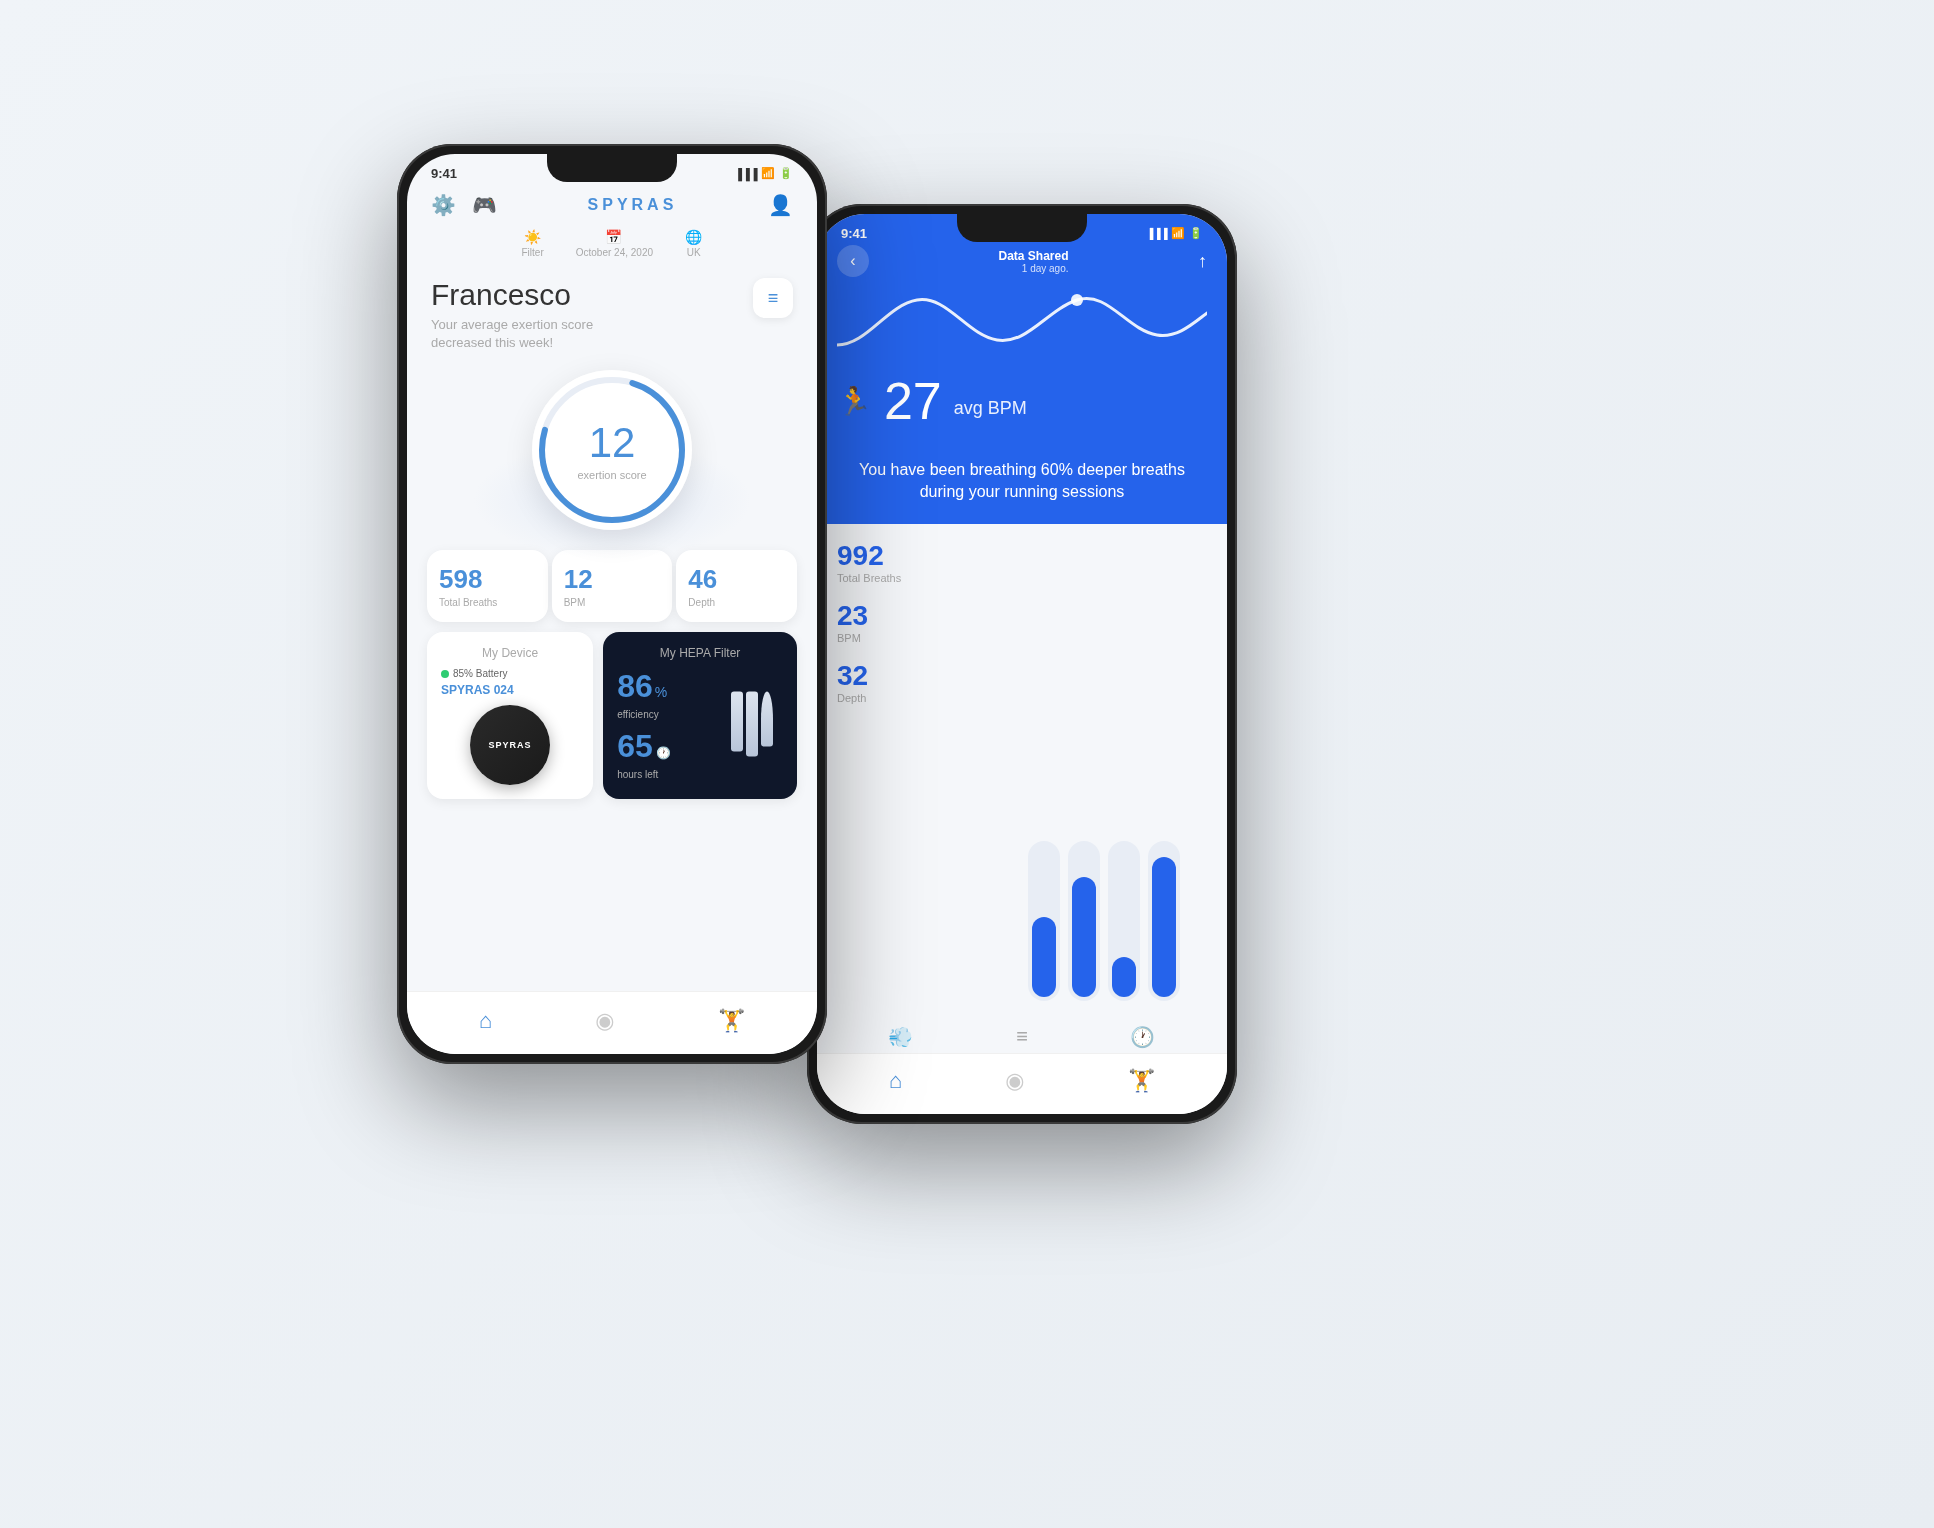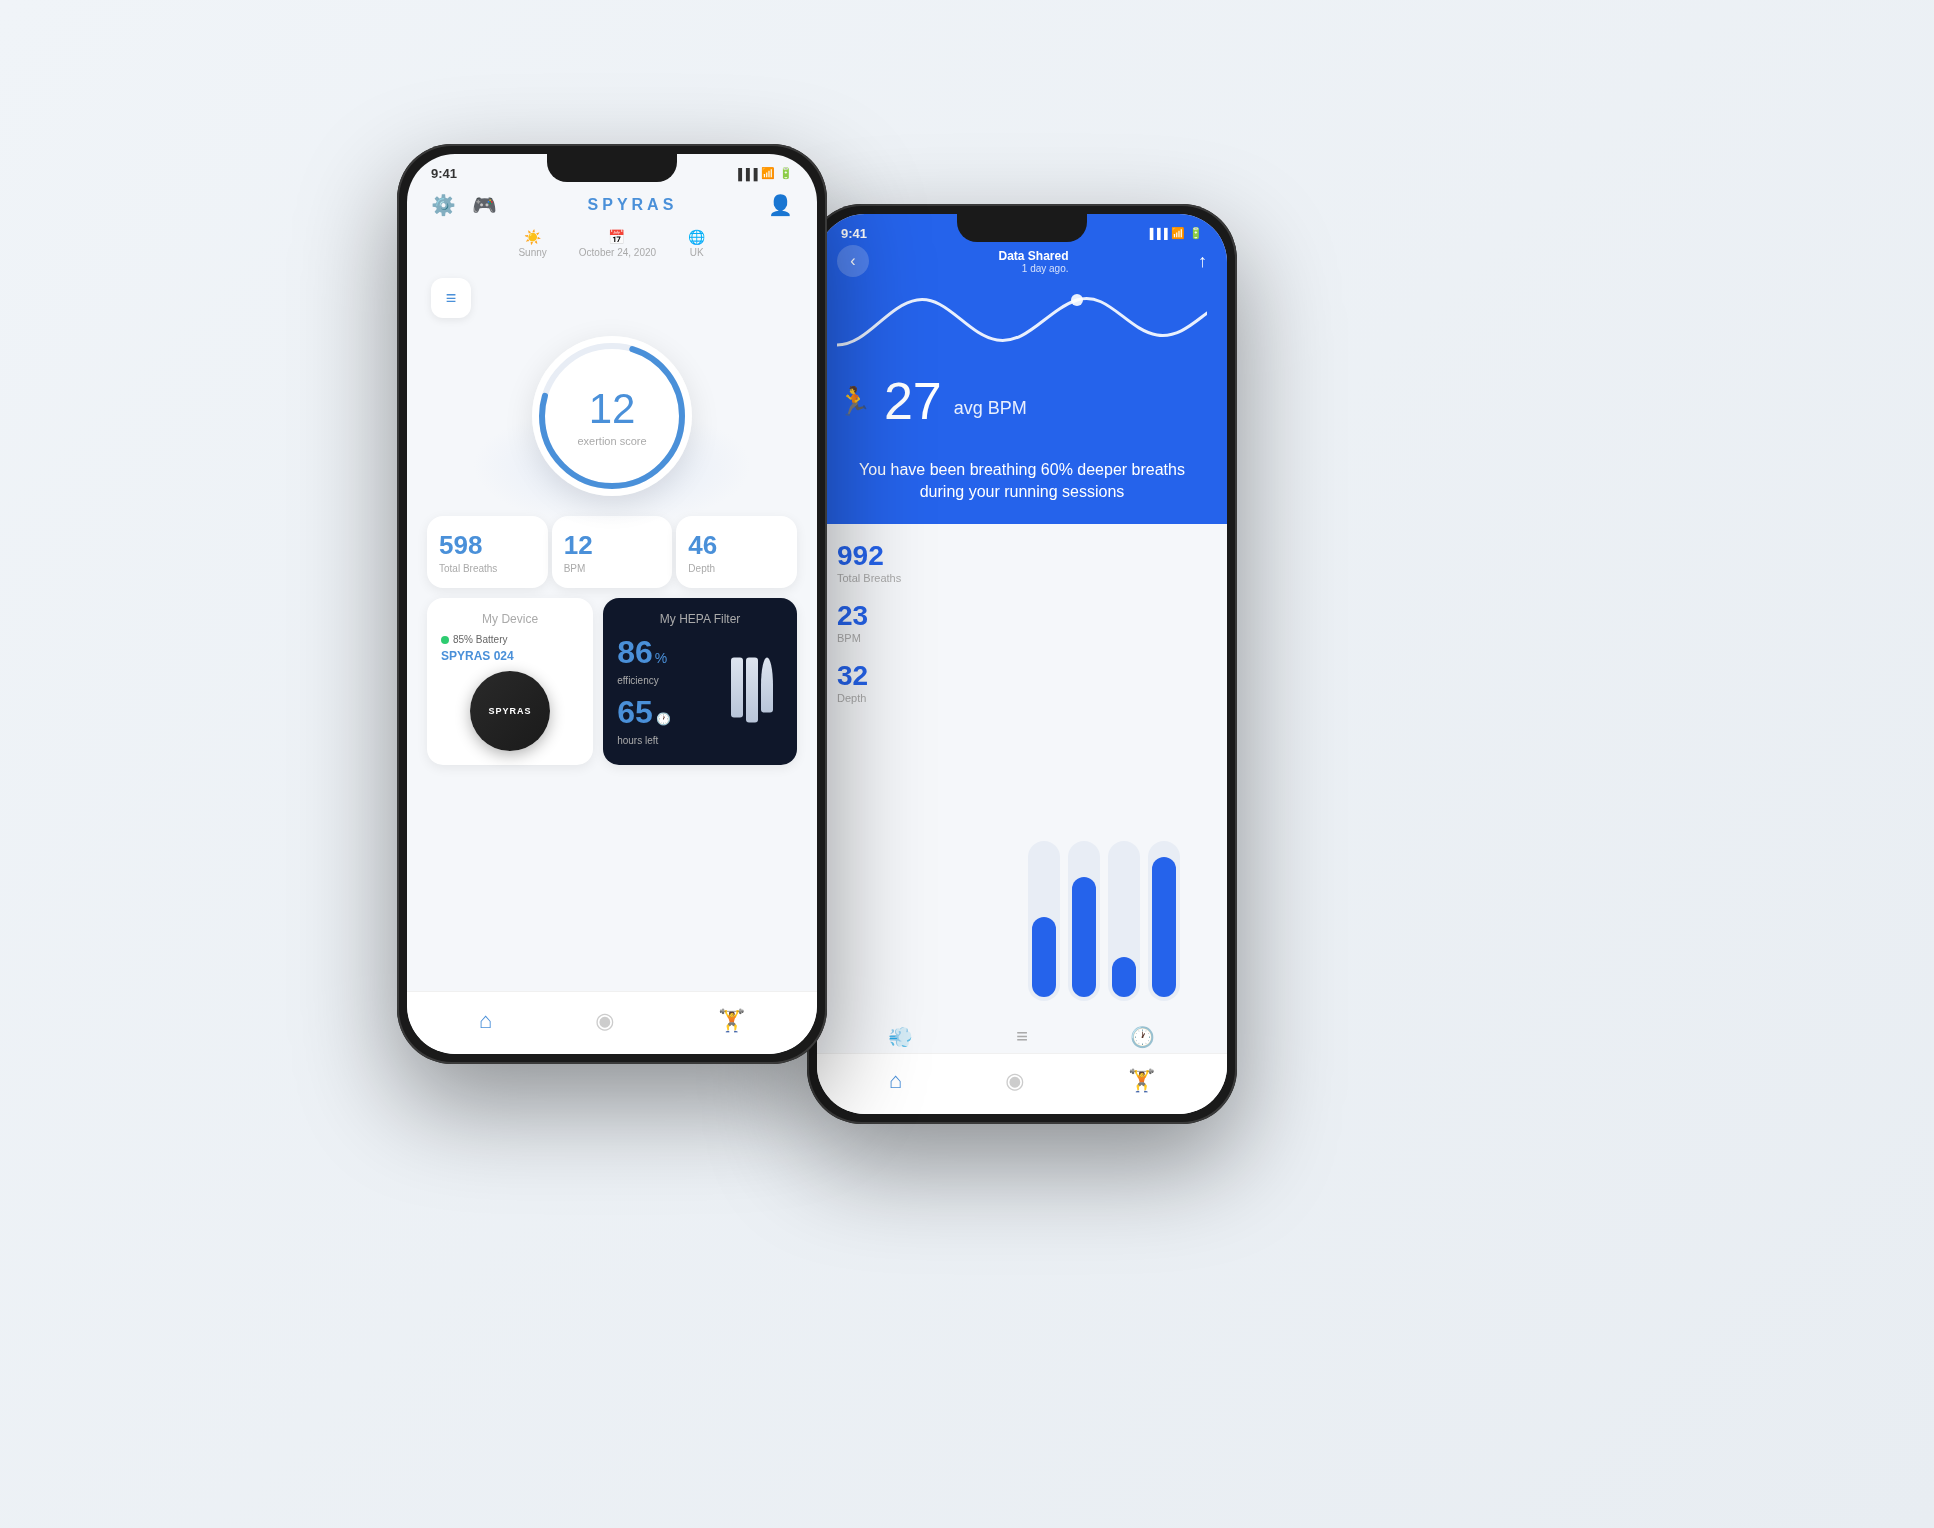--- a/index.html
+++ b/index.html
@@ -641,34 +641,38 @@
             <span style="font-size:20px;">⚙️</span>
             <span style="font-size:20px;">🎮</span>
           </div>
           <span class="app-title">SPYRAS</span>
           <span style="font-size:20px; color:#888;">👤</span>
         </div>
 
         <div class="p1-weather">
           <div class="p1-weather-item">
             <span class="weather-icon">☀️</span>
-            <span style="font-size:10px;color:#aaa;">Sunny</span>
+            <span style="font-size:10px;color:#aaa;">Filter</span>
           </div>
           <div class="p1-weather-item">
             <span class="weather-icon">📅</span>
             <span style="font-size:10px;color:#aaa;">October 24, 2020</span>
           </div>
           <div class="p1-weather-item">
             <span class="weather-icon">🌐</span>
             <span style="font-size:10px;color:#aaa;">UK</span>
           </div>
         </div>
 
         <div class="p1-hero">
           <div class="p1-hero-row">
+            <div>
+              <div class="p1-name">Francesco</div>
+              <div class="p1-subtitle">Your average exertion score<br>decreased this week!</div>
+            </div>
             <div class="menu-btn">≡</div>
           </div>
         </div>
 
         <div class="score-section">
           <div class="score-bg"></div>
           <div class="score-circle">
             <svg class="ring-svg" width="160" height="160" viewBox="0 0 160 160">
               <circle cx="80" cy="80" r="70" fill="none" stroke="#e8edf5" stroke-width="6"></circle>
               <circle cx="80" cy="80" r="70" fill="none" stroke="#4a90d9" stroke-width="6" stroke-dasharray="330 110" stroke-dashoffset="90" stroke-linecap="round"></circle>

